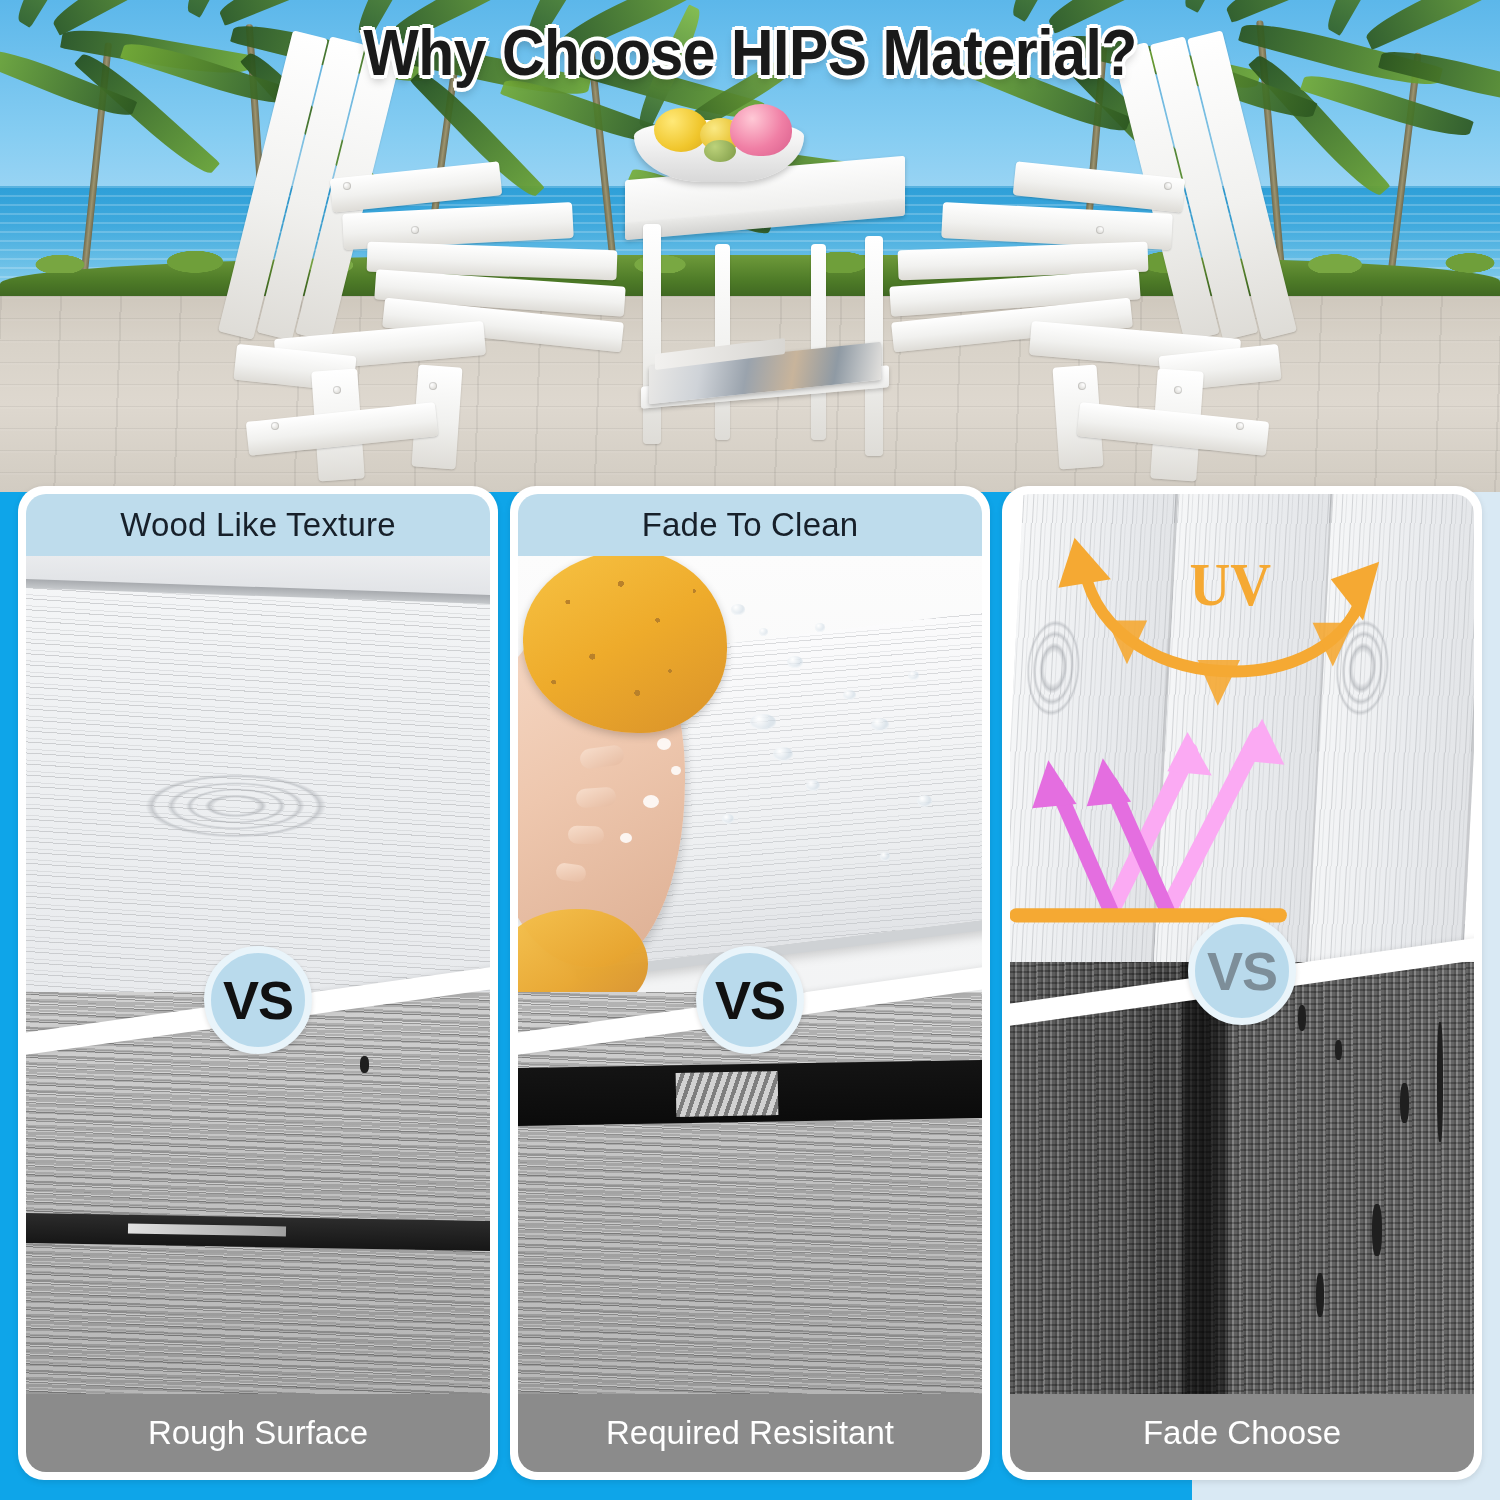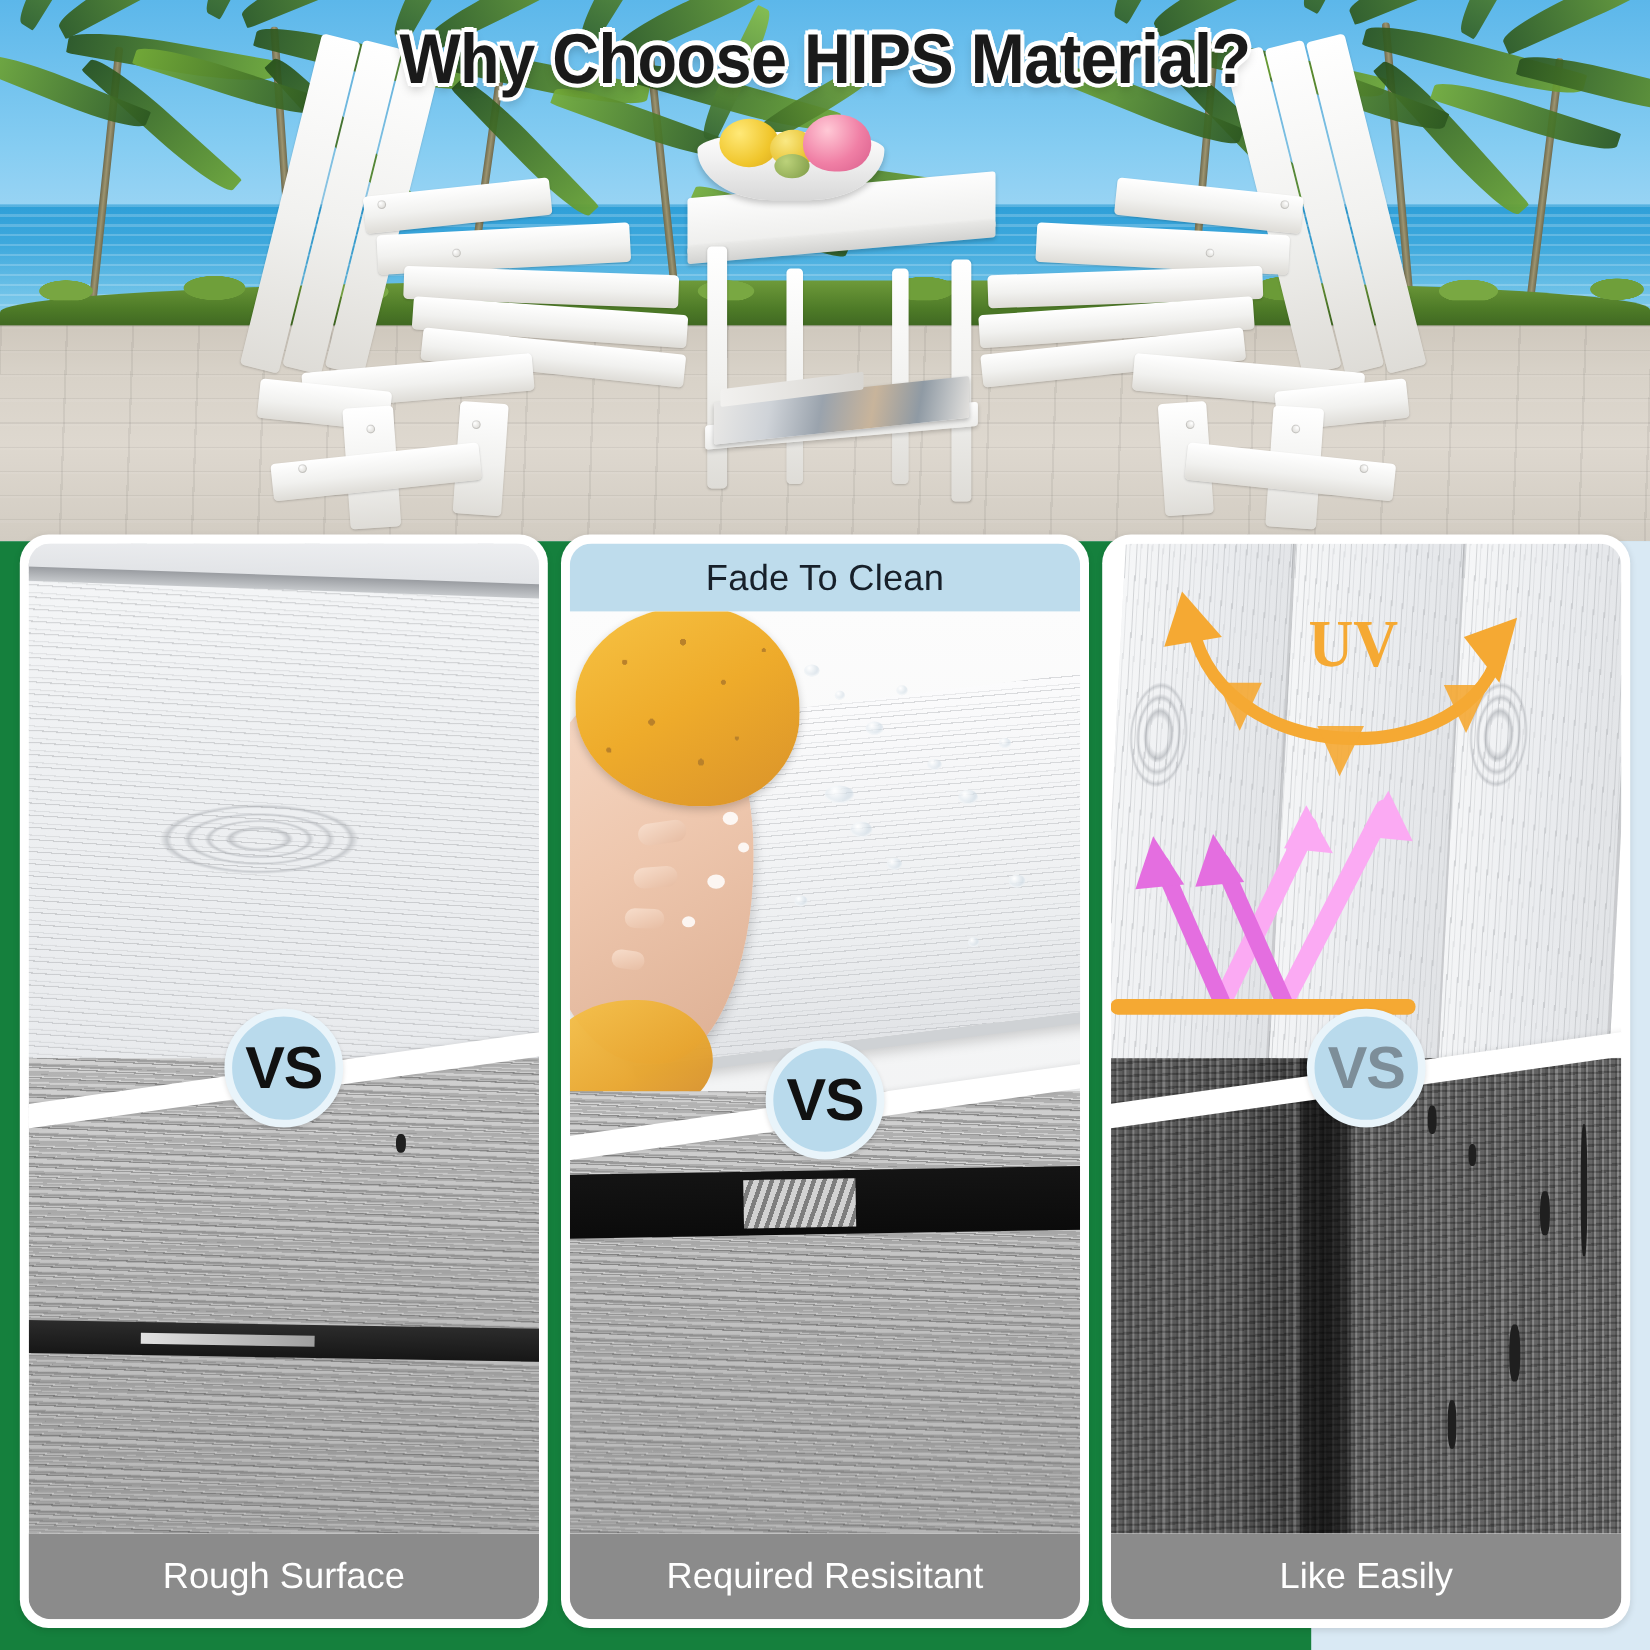--- a/index.html
+++ b/index.html
@@ -9,21 +9,21 @@
     height: 1500px;
     overflow: hidden;
     background: #d9e9f4;
     font-family: "Liberation Sans", sans-serif;
   }
 
   .page {
     position: relative;
     width: 1192px;
     height: 1500px;
-    background: #15803d;
+    background: #0ea5e9;
   }
 
   
   .hero {
     position: absolute;
     left: 0; top: 0;
     width: 1500px; height: 492px;
     overflow: hidden;
     background: linear-gradient(#6fc0ee 0%, #9ad5f4 38%, #cfe9f8 54%, #bfe0f5 56%);
   }
@@ -498,20 +498,21 @@
     <div class="fruit" style="left:730px; top:104px; width:62px; height:52px; background:radial-gradient(circle at 36% 28%,#ffc9d6,#f07fa5 55%,#d85d8b); border-radius:50% 50% 46% 46%;"></div>
     <div class="fruit" style="left:704px; top:140px; width:32px; height:22px; background:radial-gradient(circle at 34% 30%,#bcd27a,#7d9a46);"></div>
 
     <h1 class="hero-title">Why Choose HIPS Material?</h1>
   </div>
 
   <div class="cards">
 
     <div class="card">
       <div class="card-inner">
+        <div class="card-header">Wood Like Texture</div>
         <div class="card-body">
           <div class="half-top">
             <div class="wood-white"></div>
             <div style="position:absolute;left:-5%;top:5%;width:110%;height:16px;background:linear-gradient(180deg,#8f9297,#c6c9cc);transform:rotate(2deg);"></div>
             <div style="position:absolute;left:-5%;top:-4%;width:110%;height:50px;background:linear-gradient(180deg,#f2f3f5,#e2e4e7);transform:rotate(2deg);"></div>
           </div>
           <div class="divider"></div>
           <div class="half-bot">
             <div class="wood-rough"></div>
             <div style="position:absolute;left:-6%;top:56%;width:112%;height:30px;background:linear-gradient(180deg,#2a2c2e,#141618);transform:rotate(1deg);"></div>
@@ -617,18 +618,18 @@
             <div class="darkgap"></div>
             <div class="crack" style="left:62%; top:10%; width:8px;  height:26px;"></div>
             <div class="crack" style="left:70%; top:18%; width:7px;  height:20px;"></div>
             <div class="crack" style="left:84%; top:28%; width:9px;  height:40px;"></div>
             <div class="crack" style="left:78%; top:56%; width:10px; height:52px;"></div>
             <div class="crack" style="left:92%; top:14%; width:6px;  height:120px;"></div>
             <div class="crack" style="left:66%; top:72%; width:8px;  height:44px;"></div>
           </div>
           <div class="vs gray">VS</div>
         </div>
-        <div class="card-footer">Like Easily</div>
+        <div class="card-footer">Fade Choose</div>
       </div>
     </div>
 
   </div>
 </div>
 
 </body></html>

